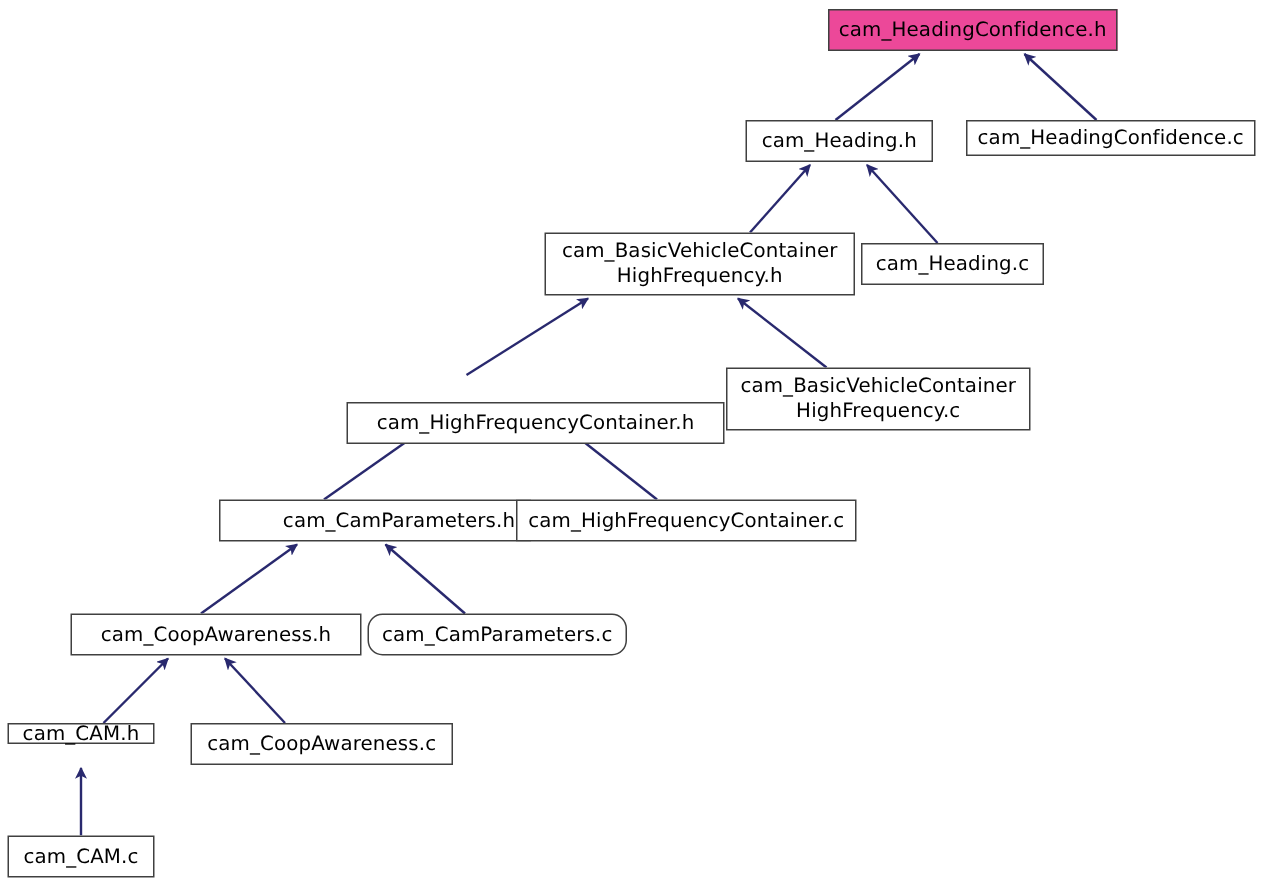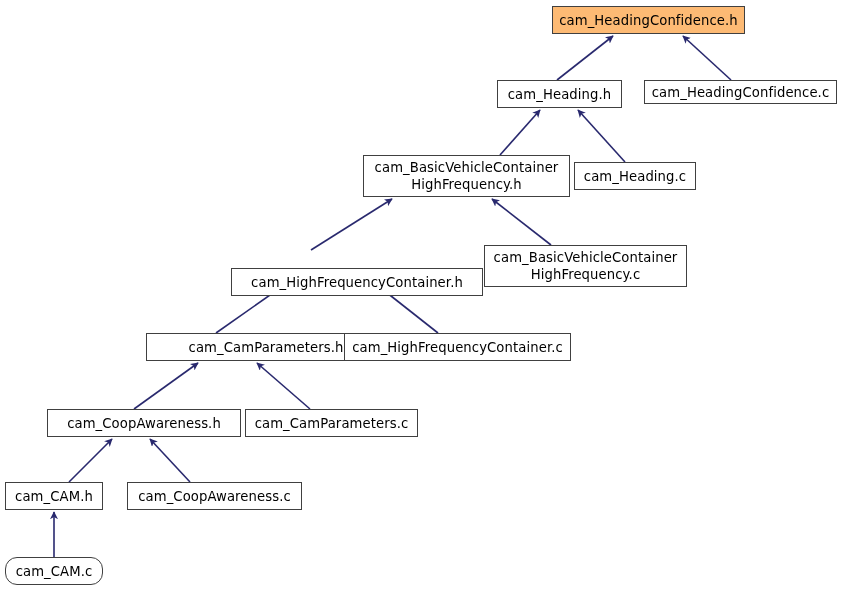--- a/index.html
+++ b/index.html
@@ -33,21 +33,21 @@
     background: #ffffff;
     border: 1px solid #404040;
     color: #000000;
     font-size: 13.2px;
     line-height: 17px;
     letter-spacing: 0.1px;
     white-space: pre;
     z-index: 2;
   }
   .graph-node.root-node {
-    background: #fdba74;
+    background: #ec4899;
     border-color: #404040;
   }
   .node-label {
     display: block;
     white-space: pre;
   }
 </style>
 </head>
 <body>
 
@@ -82,19 +82,19 @@
       <div class="graph-node" style="left: 644px; top: 80px; width: 193px; height: 24px;"><div class="node-label">cam_HeadingConfidence.c</div></div>
       <div class="graph-node" style="left: 363px; top: 155px; width: 207px; height: 42px;"><div class="node-label">cam_BasicVehicleContainer
 HighFrequency.h</div></div>
       <div class="graph-node" style="left: 574px; top: 162px; width: 122px; height: 28px;"><div class="node-label">cam_Heading.c</div></div>
       <div class="graph-node" style="left: 231px; top: 268px; width: 252px; height: 28px;"><div class="node-label">cam_HighFrequencyContainer.h</div></div>
       <div class="graph-node" style="left: 484px; top: 245px; width: 203px; height: 42px;"><div class="node-label">cam_BasicVehicleContainer
 HighFrequency.c</div></div>
       <div class="graph-node" style="left: 146px; top: 333px; width: 208px; height: 28px; padding-left: 32px;"><div class="node-label">cam_CamParameters.h</div></div>
       <div class="graph-node" style="left: 344px; top: 333px; width: 227px; height: 28px;"><div class="node-label">cam_HighFrequencyContainer.c</div></div>
       <div class="graph-node" style="left: 47px; top: 409px; width: 194px; height: 28px;"><div class="node-label">cam_CoopAwareness.h</div></div>
-      <div class="graph-node" style="left: 245px; top: 409px; width: 173px; height: 28px;"><div class="node-label">cam_CamParameters.c</div></div>
-      <div class="graph-node" style="left: 5px; top: 482px; width: 98px; height: 28px;"><div class="node-label">cam_CAM.h</div></div>
+      <div class="graph-node" style="left: 245px; top: 409px; width: 173px; height: 28px; border-radius: 10px;"><div class="node-label">cam_CamParameters.c</div></div>
+      <div class="graph-node" style="left: 5px; top: 482px; width: 98px; height: 14px;"><div class="node-label">cam_CAM.h</div></div>
       <div class="graph-node" style="left: 127px; top: 482px; width: 175px; height: 28px;"><div class="node-label">cam_CoopAwareness.c</div></div>
-      <div class="graph-node" style="left: 5px; top: 557px; width: 98px; height: 28px; border-radius: 12px;"><div class="node-label">cam_CAM.c</div></div>
+      <div class="graph-node" style="left: 5px; top: 557px; width: 98px; height: 28px;"><div class="node-label">cam_CAM.c</div></div>
     </div>
 
 </div>
 
 </body></html>

